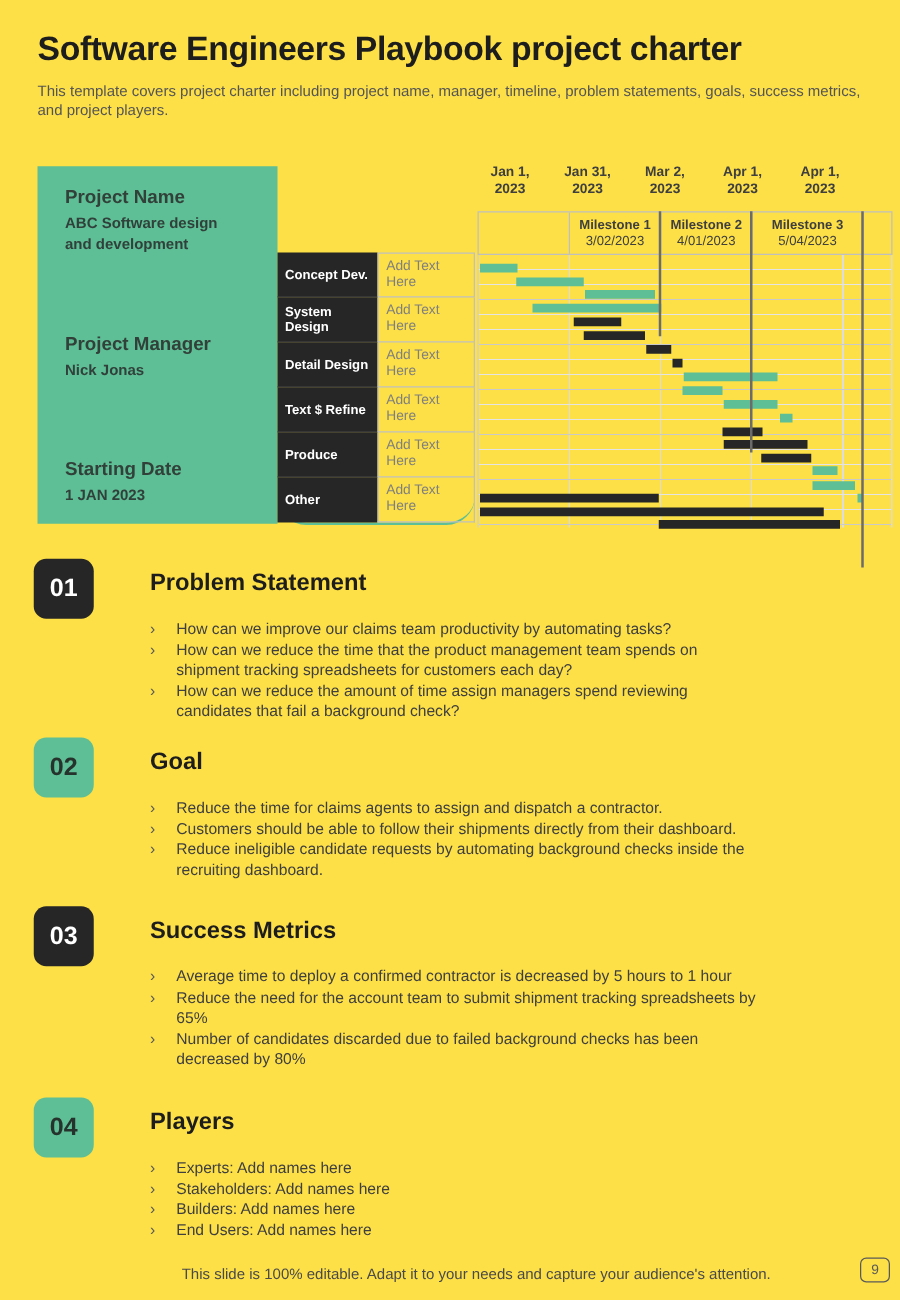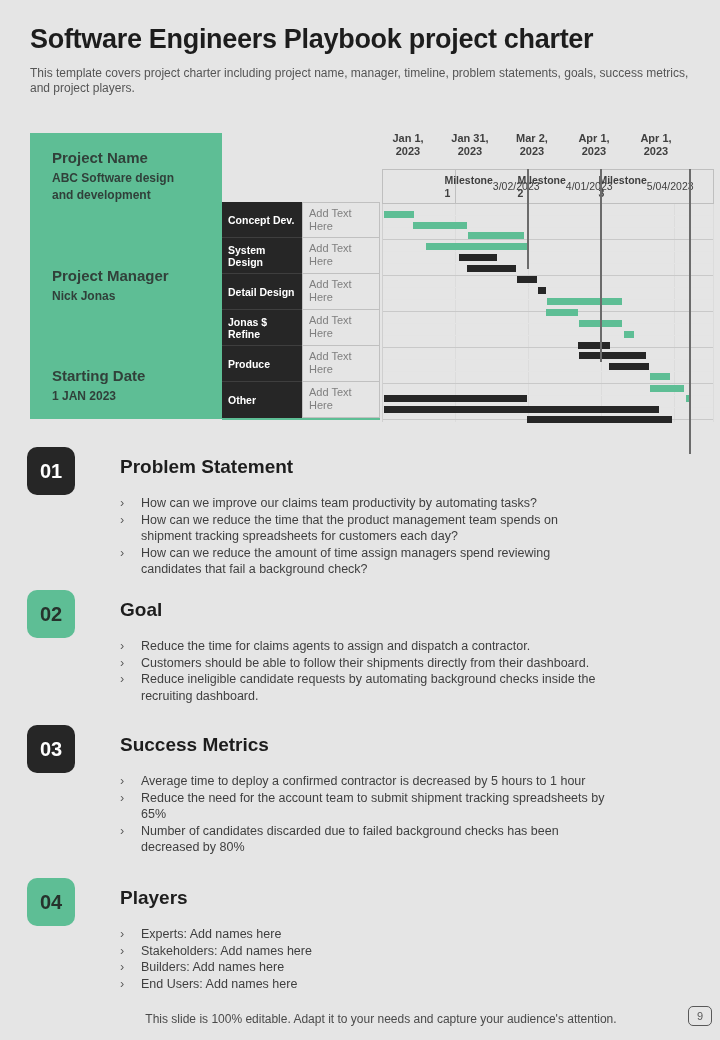--- a/index.html
+++ b/index.html
@@ -1,55 +1,55 @@
 <!DOCTYPE html>
 <html style="--green: #5EBE95; --dark: #262626;"><head>
 <meta charset="utf-8">
 <style>
   :root{ --green:#5EBE95; --dark:#262626; }
   *{ margin:0; padding:0; box-sizing:border-box; }
   html,body{ background:#ffffff; }
   body{ font-family:"Liberation Sans", sans-serif; }
-  .slide{ position:relative; width:720px; height:1040px; background:#e5e5e5; overflow:hidden; }
+  .slide{ position:relative; width:720px; height:1040px; background:#fde047; overflow:hidden; }
 
   
   .title{ position:absolute; left:30px; top:24px; font-size:27px; font-weight:700;
           color:#1d1d1d; letter-spacing:-0.3px; }
   .subtitle{ position:absolute; left:30px; top:66px; width:662px; font-size:12px;
              line-height:15px; color:#555; }
 
   
   .gantt-area{ position:absolute; left:30px; top:128px; width:690px; height:300px; }
 
   .green-panel{ position:absolute; left:0; top:5px; width:192px; height:286px;
                 background:var(--green); display:flex; flex-direction:column;
                 justify-content:space-between; padding:16px 12px 14px 22px; }
   .ip-label{ font-size:15px; font-weight:700; color:#31413a; line-height:18px; }
   .ip-value{ font-size:12px; font-weight:600; color:#30403a; line-height:17px;
              max-width:132px; margin-top:3px; }
 
   .task-table{ position:absolute; left:192px; top:74px; width:158px;
-               border-bottom:2px solid var(--green); }
+               border-bottom:2px solid var(--green);border-radius:23px; }
   .t-row{ display:flex; height:36px; }
   .t-label{ width:80px; background:var(--dark); color:#fff; font-size:10.5px;
             font-weight:700; display:flex; align-items:center; padding:0 4px 0 6px;
             line-height:12px; border-bottom:1px solid #3e3e3e; }
   .t-row:last-child .t-label{ border-bottom:none; }
   .t-note{ width:78px; font-size:11px; color:#7f7f7f; line-height:13px;
            padding:4px 4px 0 6px; border-right:1px solid #c0c0c0;
            border-bottom:1px solid #c0c0c0; border-left:1px solid #c0c0c0; }
   .t-row:first-child .t-note{ border-top:1px solid #c0c0c0; }
 
   .timeline{ position:absolute; left:352px; top:4px; width:367px; height:290px;text-decoration:underline; }
   .dates{ position:absolute; left:0; top:0; width:332px; height:33px; }
   .date-label{ position:absolute; top:0; width:62px; text-align:center; font-size:11px;
                font-weight:700; color:#3f3f3f; line-height:13px; white-space:pre-line; }
   .ms-row{ position:absolute; left:0; top:37px; height:35px; display:flex;
            border:1px solid #bfbfbf; }
-  .ms-cell{ border-right:1px solid #bfbfbf; display:flex; flex-direction:row;
+  .ms-cell{ border-right:1px solid #bfbfbf; display:flex; flex-direction:column;
             align-items:center; justify-content:center; }
   .ms-cell:last-child{ border-right:none; }
   .ms-name{ font-size:10.5px; font-weight:700; color:#3f3f3f; line-height:13px; }
   .ms-date{ font-size:10.5px; color:#3f3f3f; line-height:13px; }
 
   .plot{ position:absolute; left:0; top:72px; width:332px; height:218px;
          border-left:1px solid #cfcfcf; border-right:1px solid #dcdcdc;
          background-image:
            repeating-linear-gradient(to bottom, transparent 0 35px, #c9c9c9 35px 36px),
            repeating-linear-gradient(to bottom, transparent 0 11px, #e4e4e4 11px 12px),
@@ -108,21 +108,21 @@
         </div>
         <div class="t-row">
           <div class="t-label">System Design</div>
           <div class="t-note">Add Text Here</div>
         </div>
         <div class="t-row">
           <div class="t-label">Detail Design</div>
           <div class="t-note">Add Text Here</div>
         </div>
         <div class="t-row">
-          <div class="t-label">Jonas $ Refine</div>
+          <div class="t-label">Text $ Refine</div>
           <div class="t-note">Add Text Here</div>
         </div>
         <div class="t-row">
           <div class="t-label">Produce</div>
           <div class="t-note">Add Text Here</div>
         </div>
         <div class="t-row">
           <div class="t-label">Other</div>
           <div class="t-note">Add Text Here</div>
         </div>

